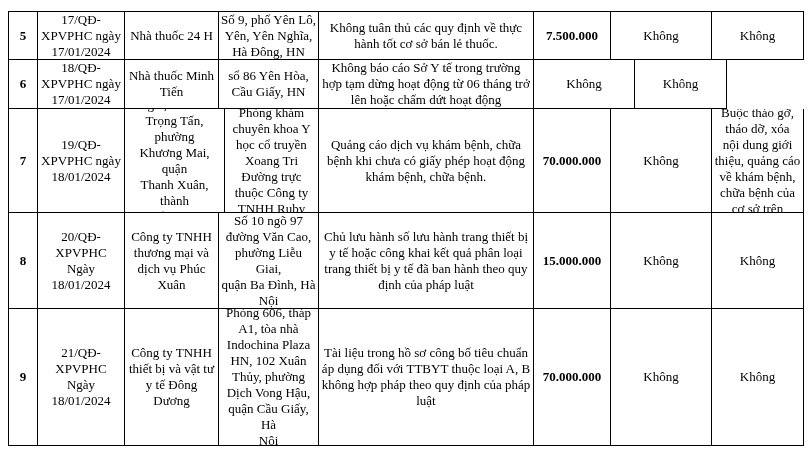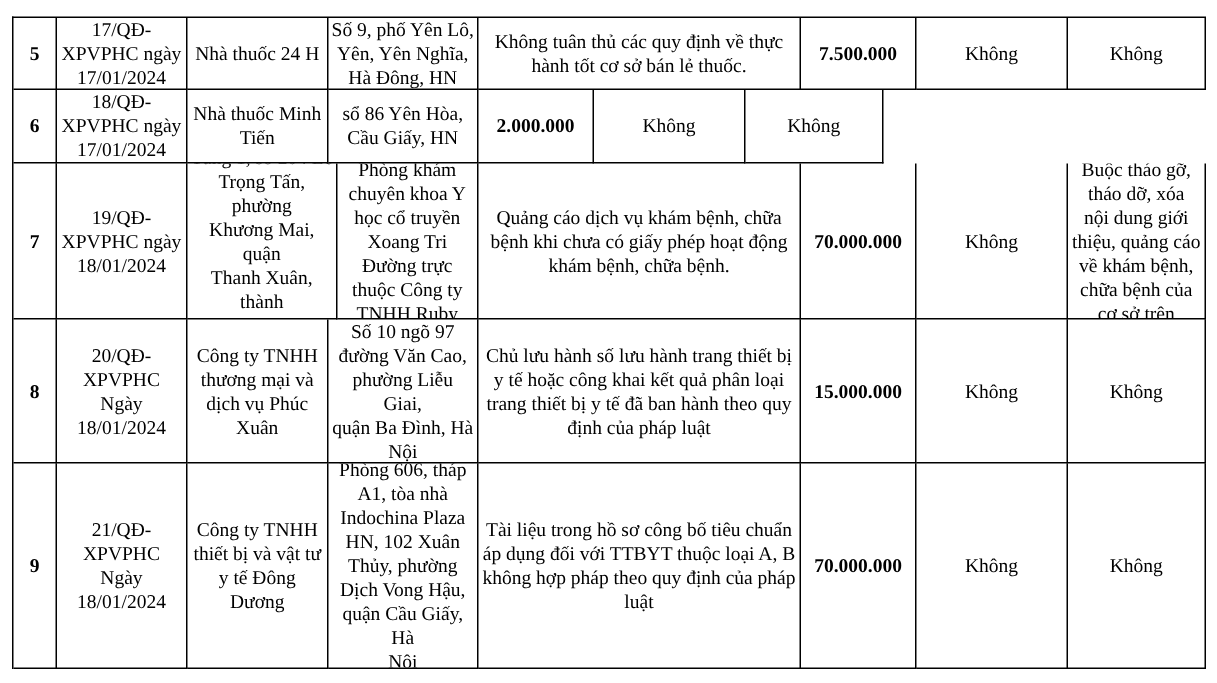--- a/index.html
+++ b/index.html
@@ -81,21 +81,23 @@
 
     <div class="trow r1">
       <div class="cell c1 bold">6</div>
       <div class="cell c2">18/QĐ-
 XPVPHC ngày
 17/01/2024</div>
       <div class="cell c3">Nhà thuốc Minh
 Tiến</div>
       <div class="cell c4">sổ 86 Yên Hòa,
 Cầu Giấy, HN</div>
-      <div class="cell c6 bold">2.000.000</div>
+      <div class="cell c5">Không báo cáo Sở Y tế trong trường
+hợp tạm dừng hoạt động từ 06 tháng trở
+lên hoặc chấm dứt hoạt động</div>
       <div class="cell c7">Không</div>
       <div class="cell c8">Không</div>
     </div>
 
     <div class="trow r2">
       <div class="cell c1 bold">7</div>
       <div class="cell c2">19/QĐ-
 XPVPHC ngày
 18/01/2024</div>
       <div class="cell c4">Tầng 1, số 204 Lê

